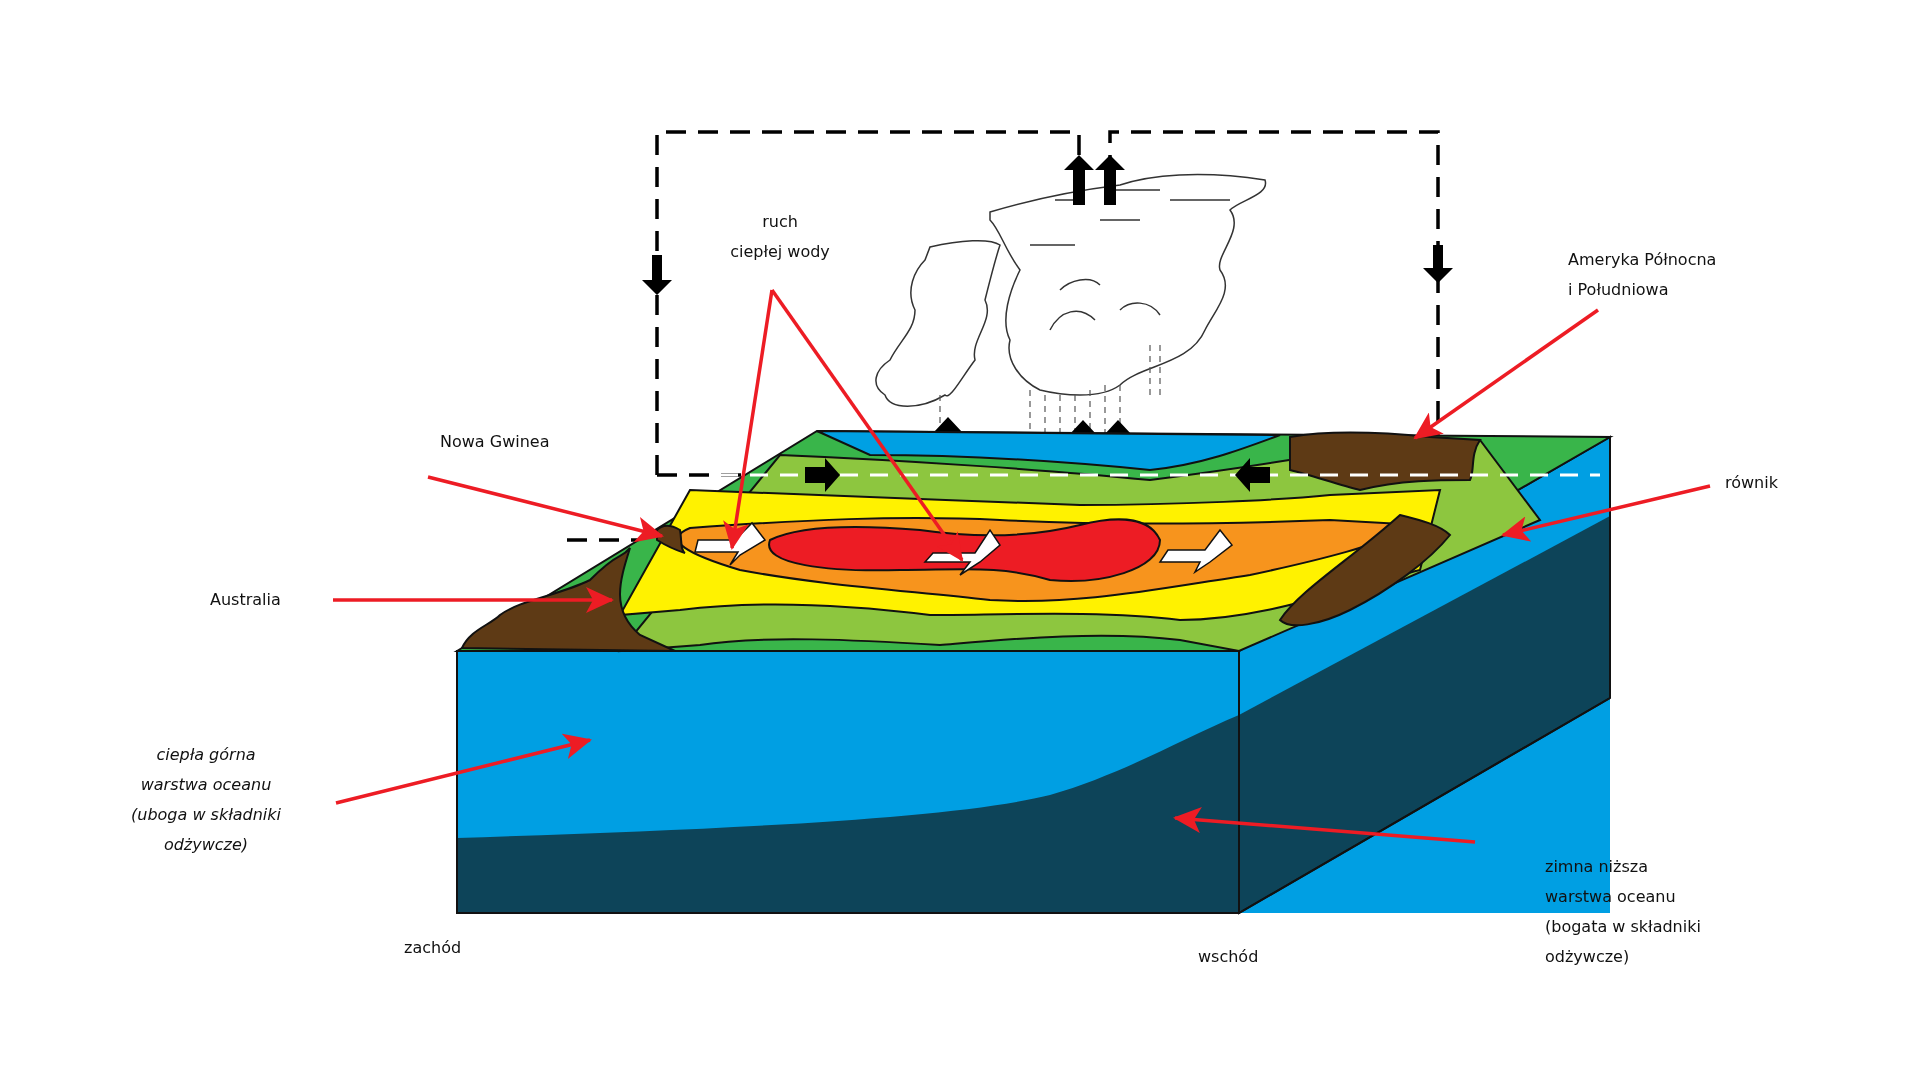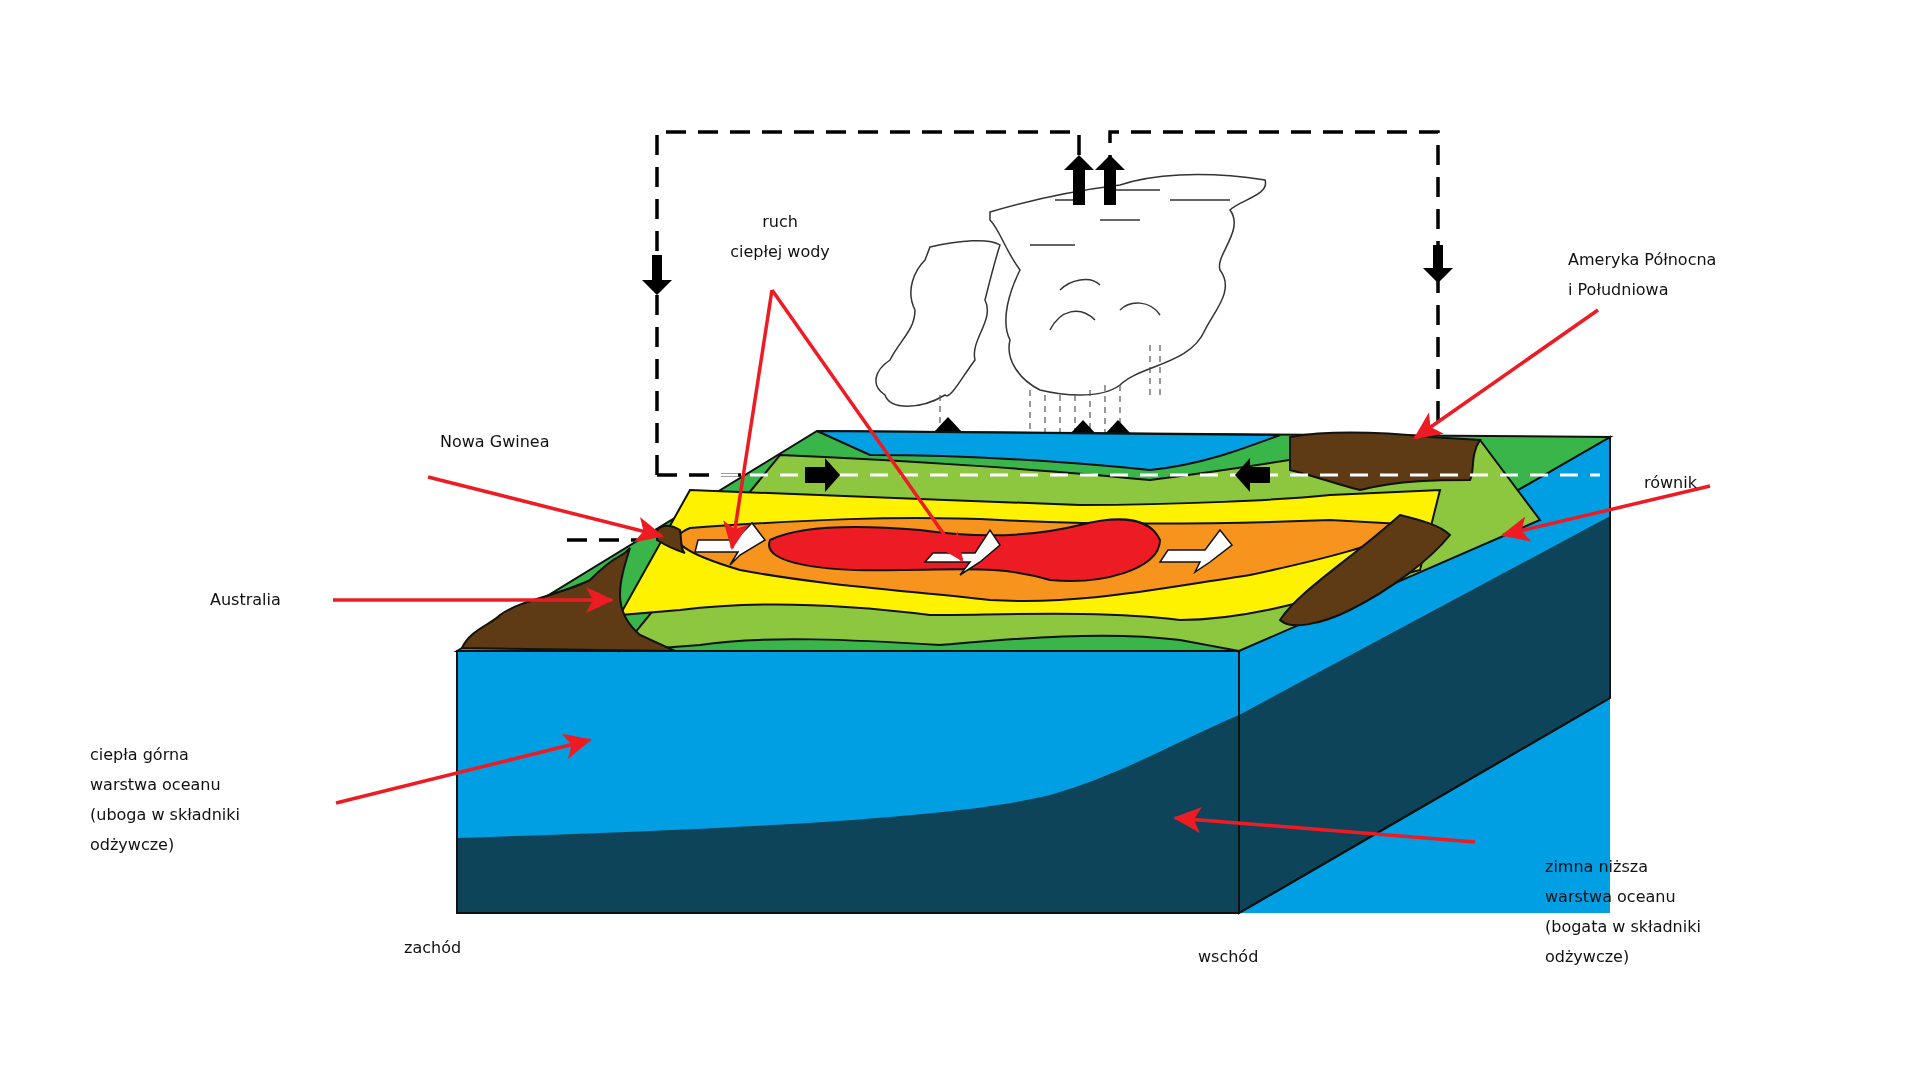--- a/index.html
+++ b/index.html
@@ -1,19 +1,19 @@
 <!DOCTYPE html>
 <html><head>
 <meta charset="utf-8">
 <style>
   html, body { margin:0; padding:0; background:#ffffff; }
   body { width:1920px; height:1080px; position:relative; overflow:hidden; font-family:"DejaVu Sans", "Liberation Sans", sans-serif; }
   #diagram { position:absolute; left:0; top:0; width:1920px; height:1080px; }
   .label { position:absolute; font-size:16px; line-height:30px; color:#111; white-space:pre; }
-  .right { text-align:left; }
+  .right { text-align:center;font-style:italic; }
   .center { text-align:center; }
 </style>
 </head>
 <body>
 
 <svg id="diagram" viewBox="0 0 1920 1080" xmlns="http://www.w3.org/2000/svg">
   <defs>
     <marker id="redhead" markerWidth="10" markerHeight="10" refX="8" refY="5" orient="auto" markerUnits="userSpaceOnUse" viewBox="0 0 10 10">
       <path d="M0,0 L10,5 L0,10 z" fill="#ed1c24"></path>
     </marker>
@@ -99,21 +99,21 @@
     <path d="M1475,842 L1175,818" marker-end="url(#redhead2)"></path>
   </g>
 </svg>
 
 <div class="label center" style="left:700px;top:207px;width:160px;">ruch
 ciepłej wody</div>
 <div class="label" style="left:393px;top:427px;margin-left:47px;">Nowa Gwinea</div>
 <div class="label" style="left:210px;top:585px;">Australia</div>
 <div class="label" style="left:1568px;top:245px;">Ameryka Północna
 i Południowa</div>
-<div class="label" style="left:1644px;top:468px;">równik</div>
+<div class="label" style="left:1725px;top:468px;">równik</div>
 <div class="label right" style="left:90px;top:740px;width:232px;">ciepła górna
 warstwa oceanu
 (uboga w składniki
 odżywcze)</div>
 <div class="label" style="left:1545px;top:852px;">zimna niższa
 warstwa oceanu
 (bogata w składniki
 odżywcze)</div>
 <div class="label" style="left:404px;top:933px;">zachód</div>
 <div class="label" style="left:1198px;top:933px;margin-top:9px;">wschód</div>

